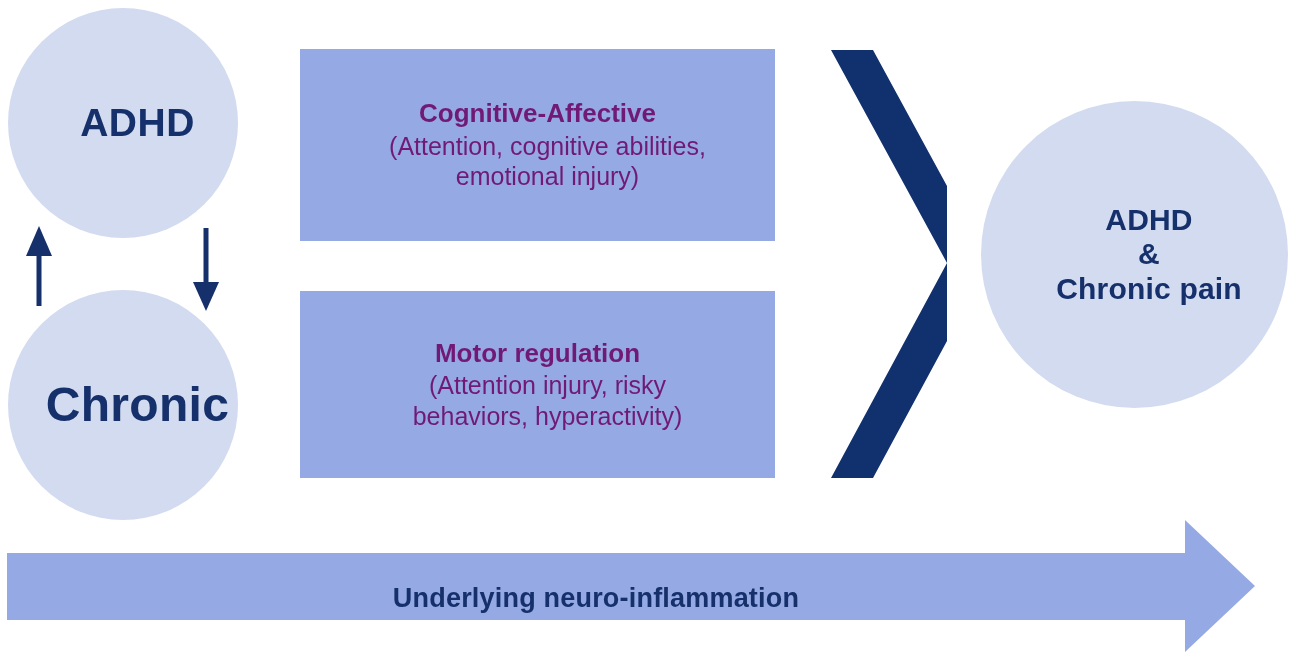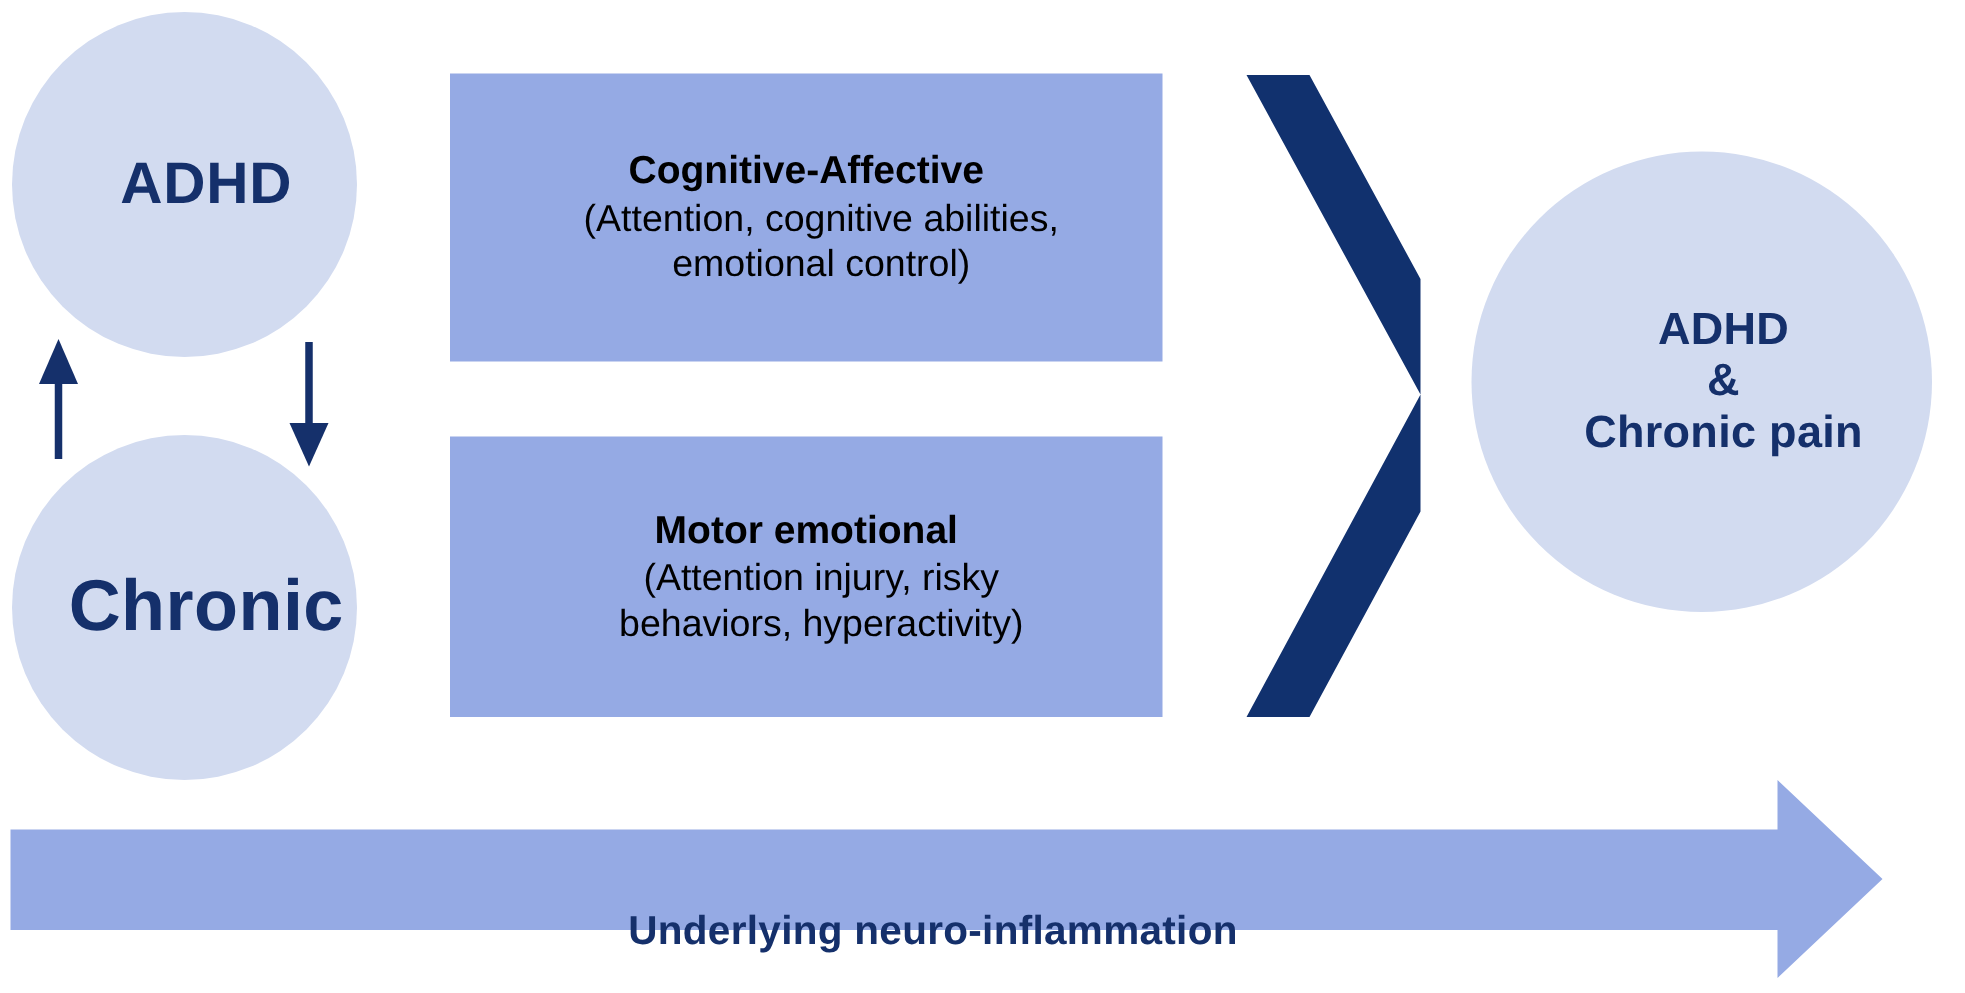--- a/index.html
+++ b/index.html
@@ -57,21 +57,21 @@
   }
   .circle-lines {
     padding: 0 12px;
     margin-left: 29px;
   }
   .circle-lines div { white-space: nowrap; }
 
   .domain-box {
     position: absolute;
     background: #95aae4;
-    color: #000000;
+    color: #701a75;
     box-sizing: border-box;
     display: flex;
     flex-direction: column;
     align-items: center;
     justify-content: center;
     text-align: center;
     padding: 4px 4px;
   }
   .domain-title {
     font-size: 26px;
@@ -104,31 +104,30 @@
     left: 0;
     top: 0;
     width: 1310px;
     height: 662px;
     pointer-events: none;
   }
 
   #band-label {
     position: absolute;
     left: 7px;
-    top: 578px;
+    top: 556px;
     width: 1178px;
     height: 85px;
     display: flex;
     align-items: center;
     justify-content: center;
     color: #15306b;
     font-size: 27px;
     font-weight: bold;
     letter-spacing: 0.2px;
-    padding-left: 26px;
   }
 </style>
 </head>
 <body>
 
 <div id="diagram">
 
   <div class="node-circle" id="circle-adhd">
     <div class="circle-lines">
       <div>ADHD</div>
@@ -158,25 +157,25 @@
     </g>
 
     <g>
       <polygon points="7,553 1185,553 1185,520 1255,586 1185,652 1185,620 7,620" fill="#95aae4"></polygon>
     </g>
   </svg>
 
   <div class="domain-box" id="box-cognitive-affective">
     <div class="domain-title">Cognitive-Affective</div>
     <div class="domain-detail">(Attention, cognitive abilities,</div>
-    <div class="domain-detail">emotional control)</div>
+    <div class="domain-detail">emotional injury)</div>
   </div>
 
   <div class="domain-box" id="box-motor-regulation">
-    <div class="domain-title">Motor emotional</div>
+    <div class="domain-title">Motor regulation</div>
     <div class="domain-detail">(Attention injury, risky</div>
     <div class="domain-detail">behaviors, hyperactivity)</div>
   </div>
 
   <div class="node-circle" id="circle-comorbidity">
     <div class="circle-lines">
       <div>ADHD</div>
       <div>&amp;</div>
       <div>Chronic pain</div>
     </div>

